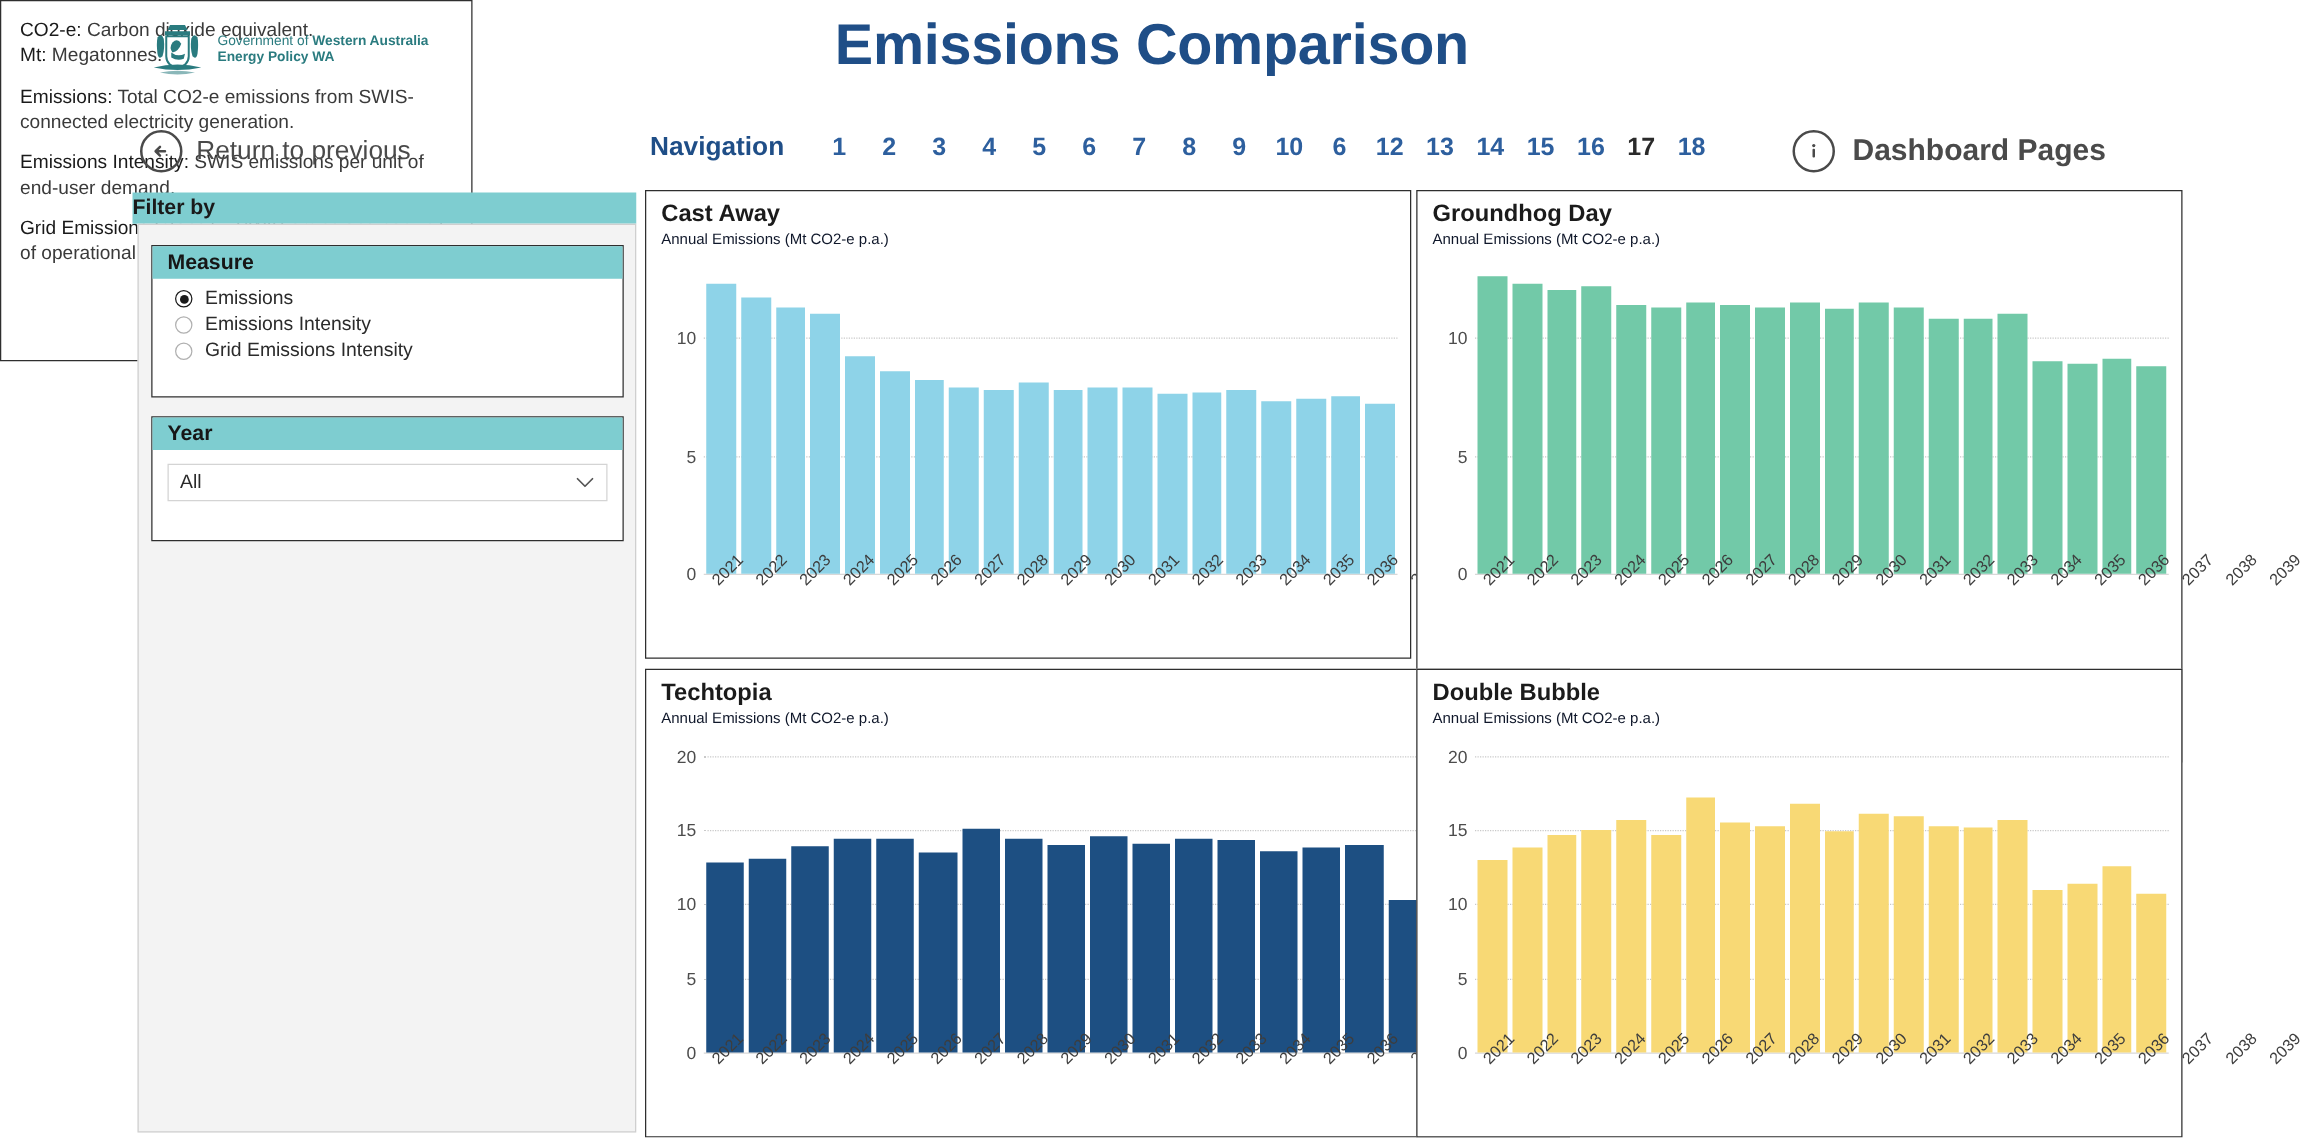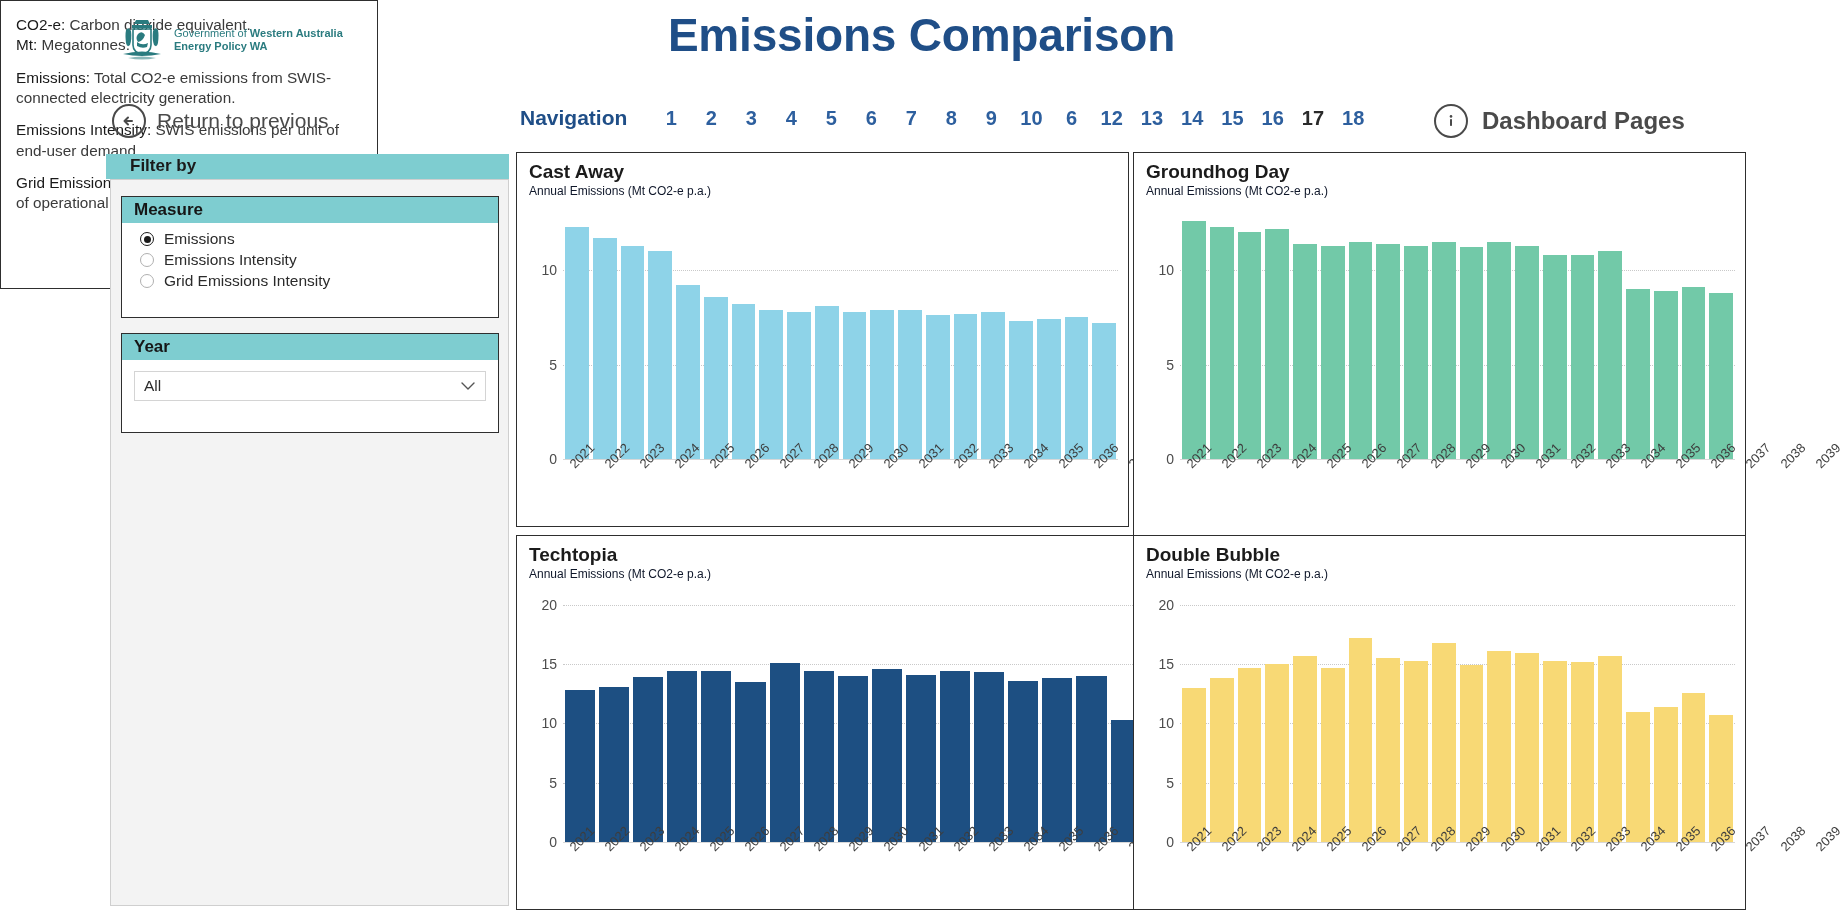--- a/index.html
+++ b/index.html
@@ -81,21 +81,21 @@
   }
   .dash-label { font-size: 24px; font-weight: 700; color: #4a4a4a; }
 
   
   .filter-header {
     position: absolute; left: 106px; top: 154px;
     width: 403px; height: 25px;
     background: #7ecdd0;
     color: #1a1a1a;
     font-size: 17px; font-weight: 700;
-    padding: 2px 24px;
+    padding: 2px 0;
   }
   .filter-body {
     position: absolute; left: 110px; top: 179px;
     width: 399px; height: 727px;
     background: #f3f3f3;
     border: 1px solid #cfcfcf;
   }
 
   .card {
     position: absolute;

